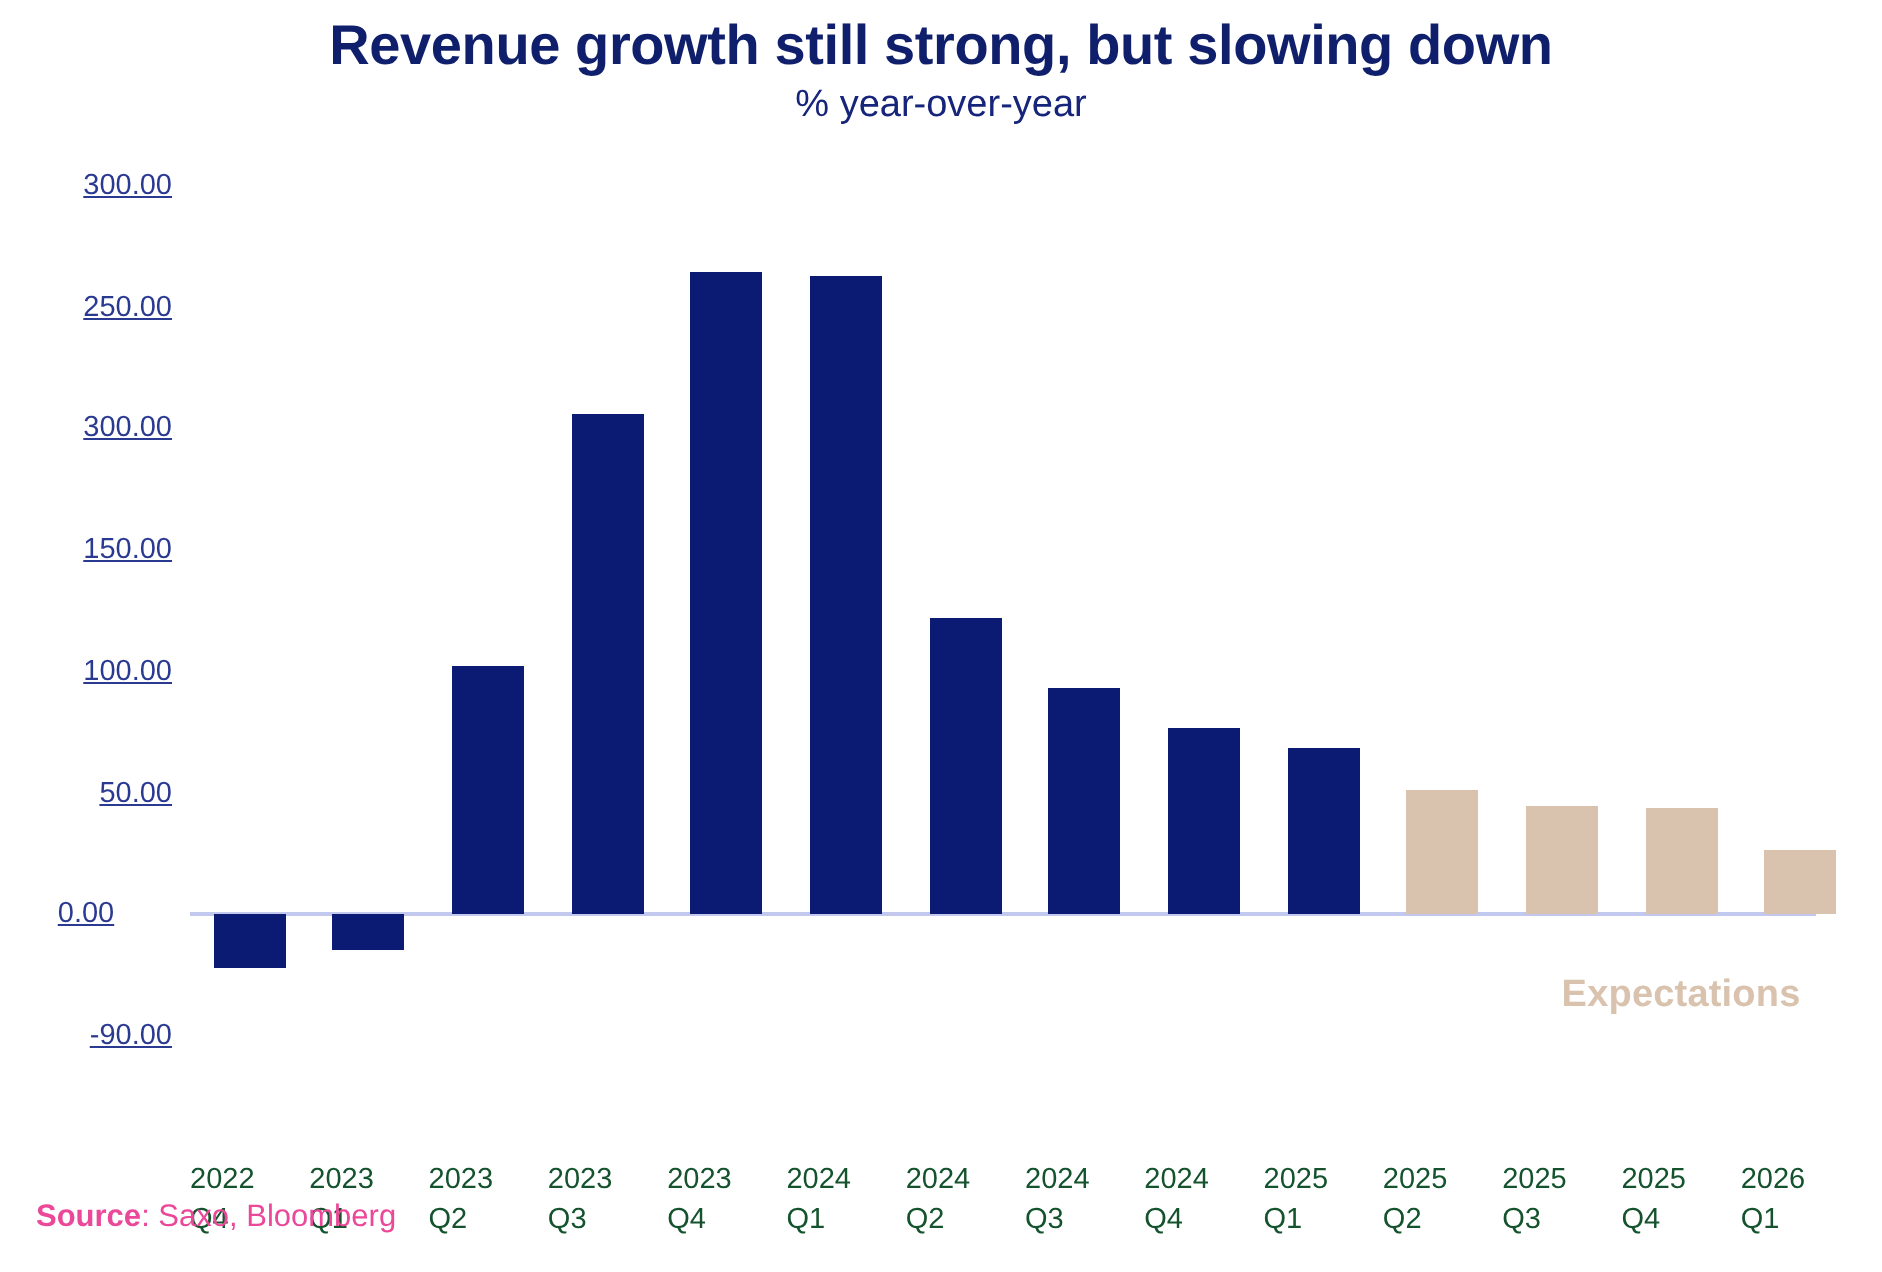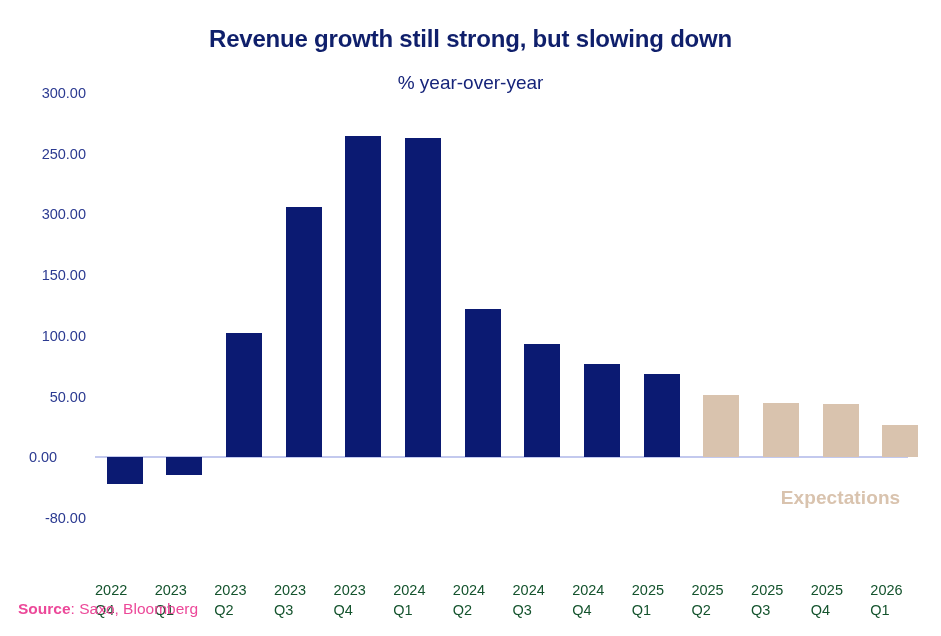--- a/index.html
+++ b/index.html
@@ -17,26 +17,26 @@
     background: #ffffff;
   }
 
   
   .title-block {
     position: absolute;
     top: 8px; left: 0; width: 941px;
     text-align: center;
   }
   .chart-title {
-    font-size: 24px;
+    font-size: 28px;
     font-weight: bold;
     color: #0f1f6b;
     letter-spacing: -0.2px;
     line-height: 30px;
-    margin: 16px;
+    margin: 0;
   }
   .chart-subtitle {
     font-size: 19px;
     font-weight: normal;
     color: #16247a;
     line-height: 26px;
     margin: 2px 0 0 0;
   }
 
   
@@ -54,20 +54,21 @@
   }
   .y-tick {
     position: absolute;
     right: 0;
     width: 86px;
     text-align: right;
     font-size: 14.5px;
     color: #2b3a91;
     transform: translateY(-50%);
     white-space: nowrap;
+    text-decoration: underline;
   }
 
   
   .plot-area {
     position: absolute;
     left: 95px; top: 0;
     width: 835px; height: 500px;
   }
   .zero-line {
     position: absolute;
@@ -135,21 +136,21 @@
   <div class="plot-frame">
 
     <div class="y-axis" id="y-axis">
         <div class="y-tick" style="top: 13px;">300.00</div>
         <div class="y-tick" style="top: 73.7143px;">250.00</div>
         <div class="y-tick" style="top: 134.429px;">300.00</div>
         <div class="y-tick" style="top: 195.143px;">150.00</div>
         <div class="y-tick" style="top: 255.857px;">100.00</div>
         <div class="y-tick" style="top: 316.571px;">50.00</div>
         <div class="y-tick" style="top: 377.286px; text-align: center;">0.00</div>
-        <div class="y-tick" style="top: 438px;">-80.00</div>
+        <div class="y-tick" style="top: 438px;">-90.00</div>
       </div>
 
     <div class="plot-area">
       <div class="zero-line" id="zero-line" style="top: 376.286px;"></div>
       <div class="bars-layer" id="bars-layer">
           <div class="bar" title="2022 Q4: -22" style="left: 11.8214px; top: 377.286px; width: 36px; height: 26.7143px; background: rgb(11, 26, 114);"></div>
           <div class="bar" title="2023 Q1: -15" style="left: 71.4643px; top: 377.286px; width: 36px; height: 18.2143px; background: rgb(11, 26, 114);"></div>
           <div class="bar" title="2023 Q2: 102" style="left: 131.107px; top: 253.429px; width: 36px; height: 123.857px; background: rgb(11, 26, 114);"></div>
           <div class="bar" title="2023 Q3: 206" style="left: 190.75px; top: 127.143px; width: 36px; height: 250.143px; background: rgb(11, 26, 114);"></div>
           <div class="bar" title="2023 Q4: 265" style="left: 250.393px; top: 55.5px; width: 36px; height: 321.786px; background: rgb(11, 26, 114);"></div>

